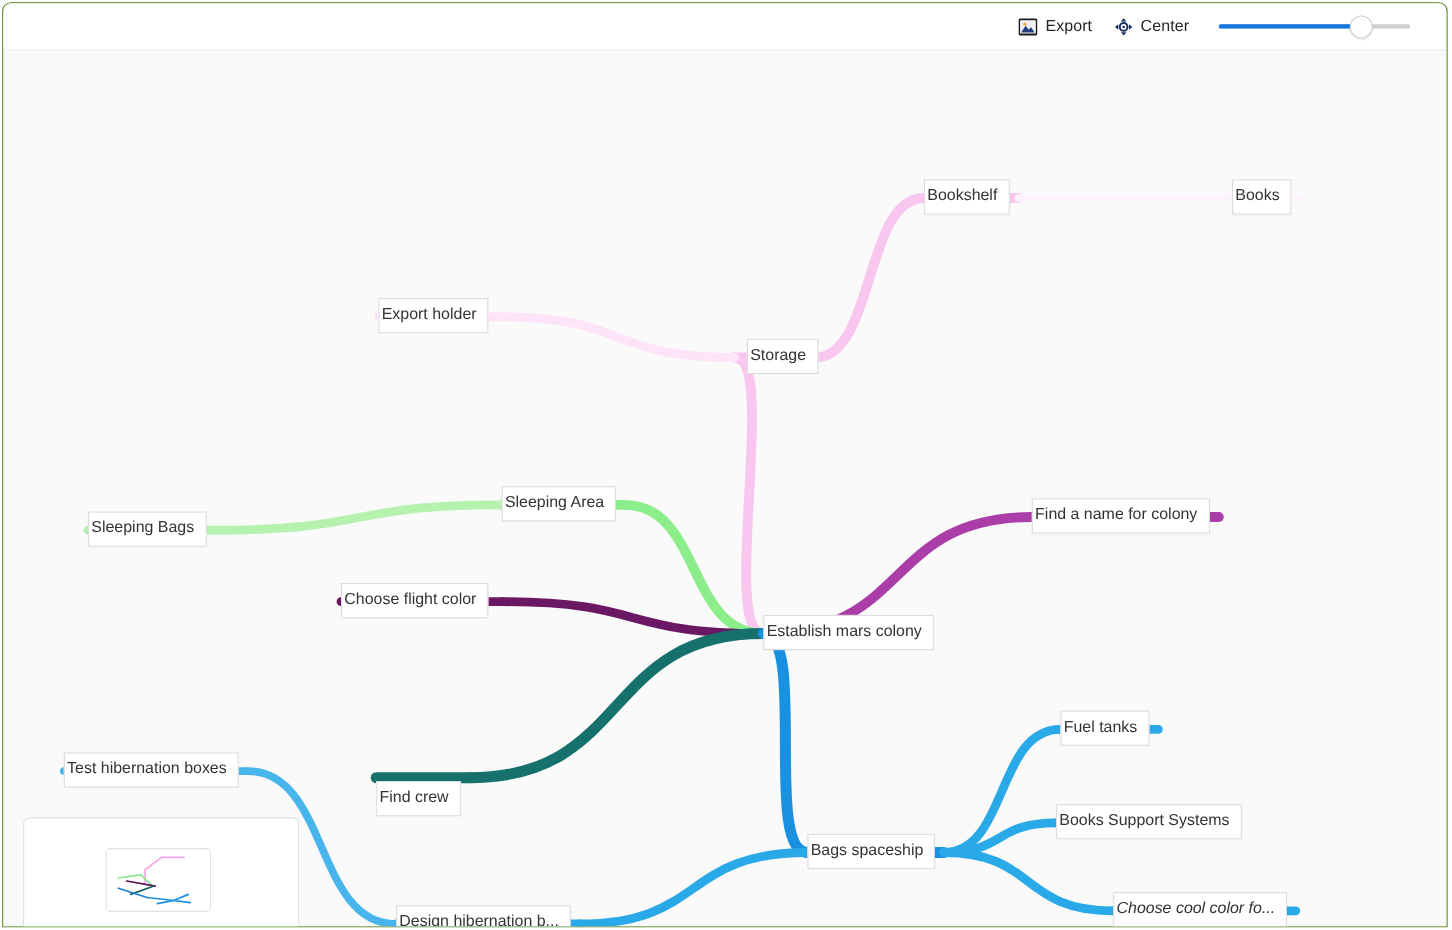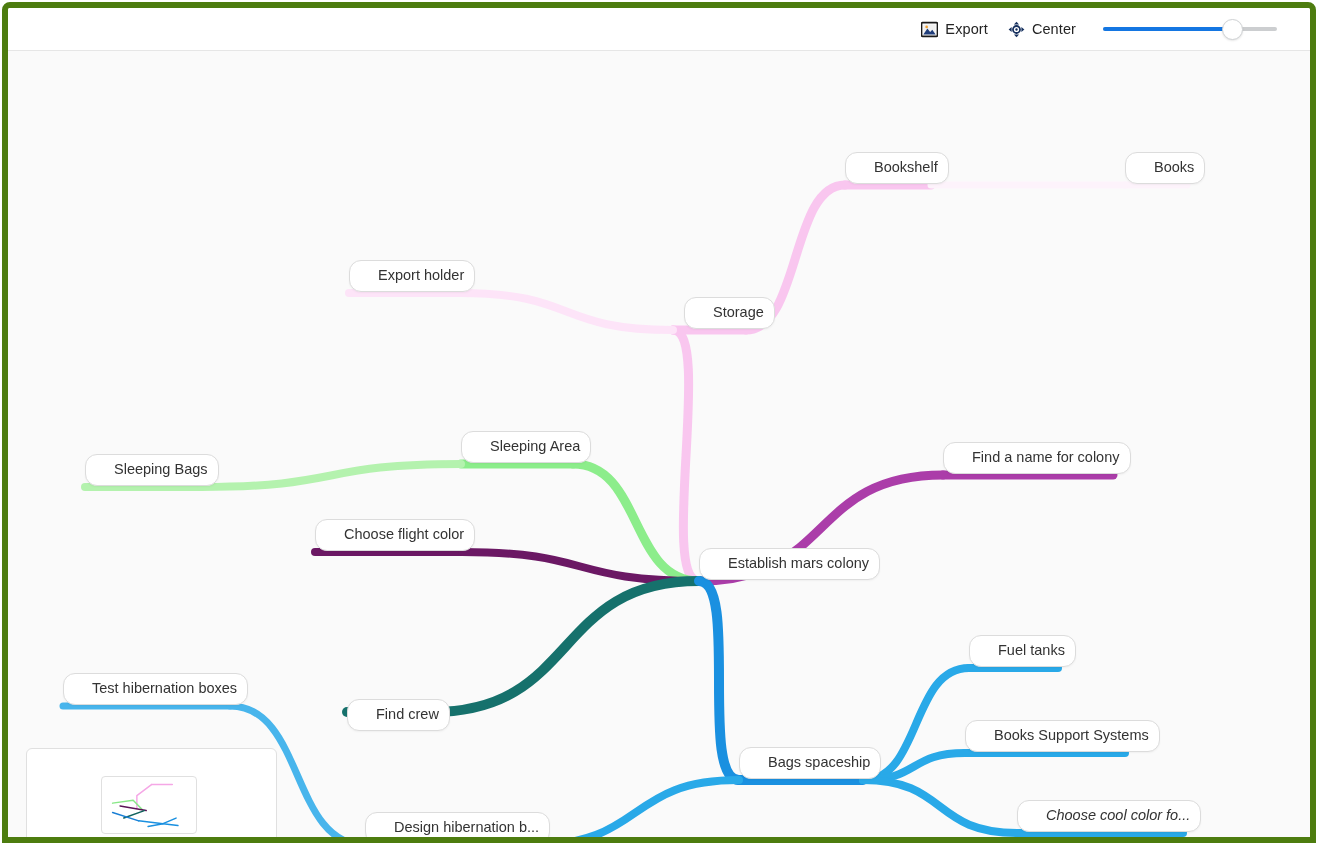--- a/index.html
+++ b/index.html
@@ -15,21 +15,21 @@
     overflow: hidden;
     background: #ffffff;
   }
   
   .window {
     position: absolute;
     left: 2px;
     top: 2px;
     width: 1314px;
     height: 841px;
-    border: 6px solid #4d7c0f;
+    border: 1px solid #4d7c0f;
     border-radius: 8px 8px 0 0;
     background: #fcfcfc;
     box-sizing: border-box;
     overflow: hidden;
   }
   
   .toolbar {
     position: absolute;
     left: 0; top: 0;
     width: 100%;
@@ -105,29 +105,30 @@
     left: 0; top: -43px;
     width: 1314px;
     height: 845px;
     pointer-events: none;
   }
   
   .node {
     position: absolute;
     background: #ffffff;
     border: 1px solid #dcdcdc;
-    border-radius: 12px;
+    border-radius: 0;
     box-shadow: 0 1px 2px rgba(0,0,0,0.045);
     font-size: 14.5px;
     color: #333333;
     line-height: 1;
-    padding: 7px 10px 8px 28px;
+    padding: 7px 10px 8px 2px;
     box-sizing: border-box;
     white-space: nowrap;
     cursor: default;
+    margin-top: 16px;
   }
   
   .minimap {
     position: absolute;
     left: 18px;
     top: 697px;
     width: 251px;
     height: 127px;
     background: #ffffff;
     border: 1px solid #e0e0e0;

